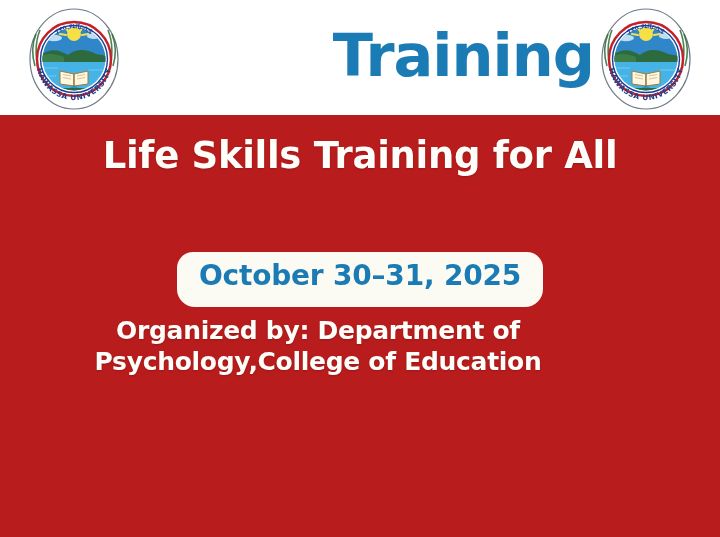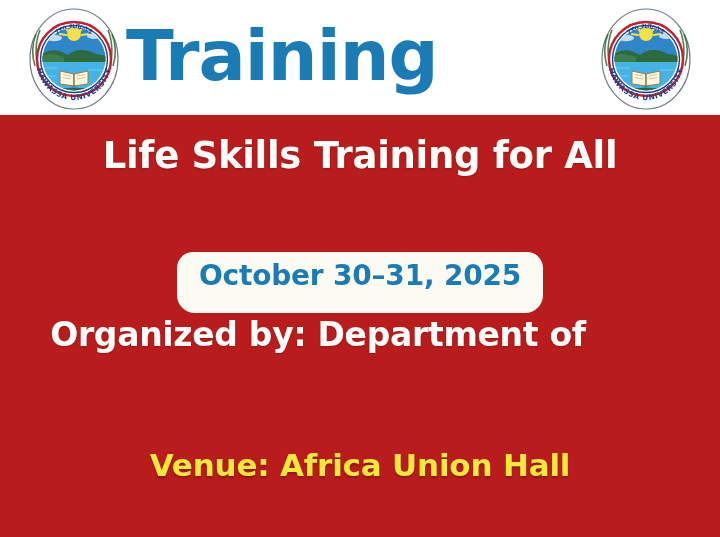--- a/index.html
+++ b/index.html
@@ -27,24 +27,24 @@
     height: 115px;
     background: #ffffff;
     display: flex;
     align-items: center;
     justify-content: space-between;
     box-sizing: border-box;
     padding: 0 22px;
   }
   .header-title {
     flex: 1 1 auto;
-    text-align: left;
-    font-family: "DejaVu Sans", sans-serif;
-    font-weight: bold;
-    font-size: 70px;
+    text-align: right;
+    font-family: "DejaVu Sans", sans-serif;
+    font-weight: bold;
+    font-size: 59px;
     line-height: 1;
     color: #1b7cb5;
     letter-spacing: -1px;
     margin-top: -4px;
     white-space: nowrap;
   }
 
   
   .seal {
     flex: 0 0 auto;
@@ -88,36 +88,36 @@
     text-align: center;
   }
   .date-pill {
     display: inline-block;
     background: #fbfaf3;
     color: #1b7cb5;
     font-family: "DejaVu Sans", sans-serif;
     font-weight: bold;
     font-size: 28px;
     line-height: 1;
-    padding: 10px 22px 23px 22px;
+    padding: 10px 22px 17px 22px;
     border-radius: 16px 16px 18px 18px;
     letter-spacing: -0.2px;
     white-space: nowrap;
   }
 
   .organizer {
     position: absolute;
     left: 0;
     top: 200px;
     width: 636px;
     text-align: center;
     color: #fdfdfa;
     font-family: "DejaVu Sans", sans-serif;
     font-weight: bold;
-    font-size: 33px;
+    font-size: 25px;
     line-height: 1.24;
     letter-spacing: -0.3px;
     text-shadow: 0 1px 2px rgba(0,0,0,0.18);
   }
   .organizer .org-line { display: block; }
 
   .venue {
     position: absolute;
     left: 0;
     top: 335px;
@@ -295,18 +295,18 @@
     <div class="headline">
       <span class="hl-line">Life Skills Training for All</span>
     </div>
 
     <div class="date-pill-wrap">
       <span class="date-pill">October 30–31, 2025</span>
     </div>
 
     <div class="organizer">
       <span class="org-line">Organized by: Department of</span>
-    </div>
-
-    <div class="venue">Venue: Africa Union Hall</div>
+      <span class="org-line">Psychology,College of Education</span>
+    </div>
+
 
   </div>
 </div>
 
 </body></html>

